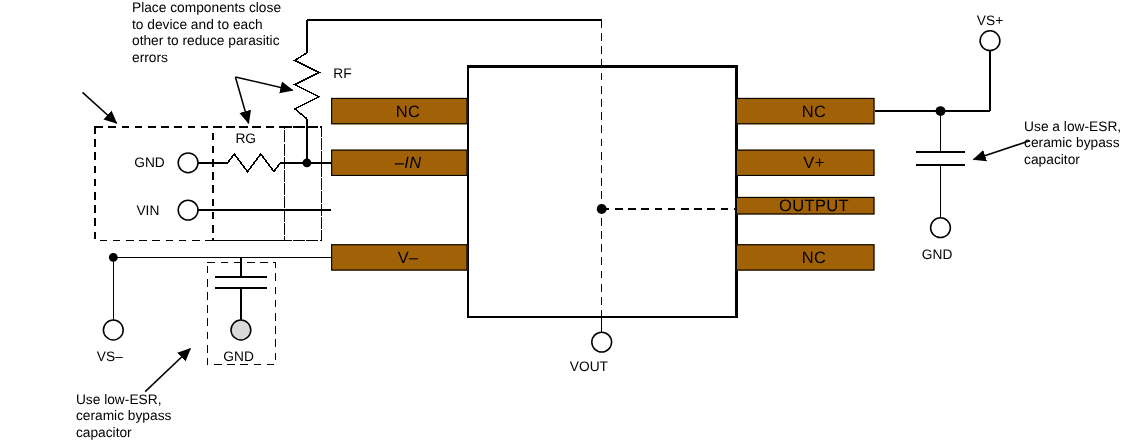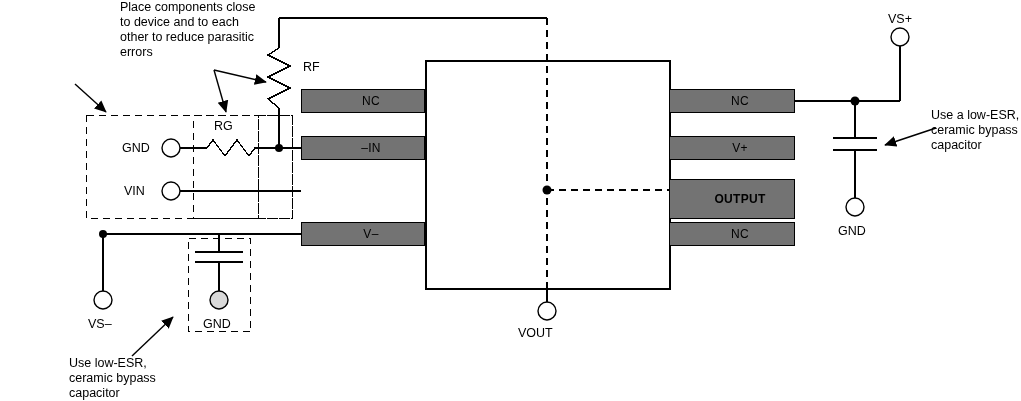--- a/index.html
+++ b/index.html
@@ -16,22 +16,22 @@
     font-size:12.5px;
     line-height:15px;
     text-align:left;
     white-space:pre-line;
     color:#000;
   }
   .pin{
     position:absolute;
     box-sizing:border-box;
     border:1px solid #000;
-    background:#737373;
-    font-size:12px;
+    background:#a16207;
+    font-size:15px;
     display:flex;
     align-items:center;
     justify-content:center;
     letter-spacing:.3px;
     padding-left:16px;
   }
   .lbl{
     position:absolute;
     font-size:12.5px;
     white-space:nowrap;
@@ -118,26 +118,26 @@
     <g stroke="#000" fill="none" stroke-width="1.4">
       <line x1="75" y1="84" x2="106" y2="112" marker-end="url(#ah)"></line>
       <line x1="214" y1="70" x2="266" y2="82" marker-end="url(#ah)"></line>
       <line x1="214" y1="70" x2="226" y2="112" marker-end="url(#ah)"></line>
       <line x1="936" y1="128" x2="885" y2="145" marker-end="url(#ah)"></line>
       <line x1="132" y1="356" x2="173" y2="317" marker-end="url(#ah)"></line>
     </g>
   </svg>
 
   <div class="pin" style="left:301px;top:89px;width:124px;height:24px;">NC</div>
-  <div class="pin" style="left:301px;top:136px;width:124px;height:24px;">–IN</div>
+  <div class="pin" style="left:301px;top:136px;width:124px;height:24px;font-style:italic;">–IN</div>
   <div class="pin" style="left:301px;top:222px;width:124px;height:24px;">V–</div>
 
   <div class="pin" style="left:669px;top:89px;width:126px;height:24px;">NC</div>
   <div class="pin" style="left:669px;top:136px;width:126px;height:24px;">V+</div>
-  <div class="pin" style="left:669px;top:179px;width:126px;height:40px;font-weight:bold;">OUTPUT</div>
+  <div class="pin" style="left:669px;top:179px;width:126px;height:16px;">OUTPUT</div>
   <div class="pin" style="left:669px;top:222px;width:126px;height:24px;">NC</div>
 
   <div class="lbl" style="left:303px;top:60px;">RF</div>
   <div class="lbl" style="left:214px;top:119px;">RG</div>
 
   <div class="lbl" style="left:122px;top:141px;">GND</div>
   <div class="lbl" style="left:124px;top:184px;">VIN</div>
   <div class="lbl" style="left:88px;top:317px;">VS–</div>
   <div class="lbl" style="left:203px;top:317px;">GND</div>
   <div class="lbl" style="left:518px;top:326px;">VOUT</div>

